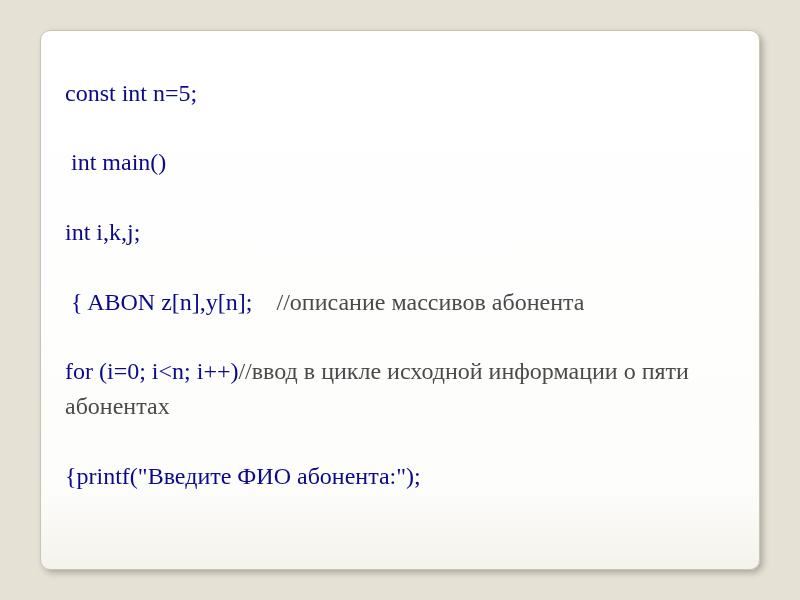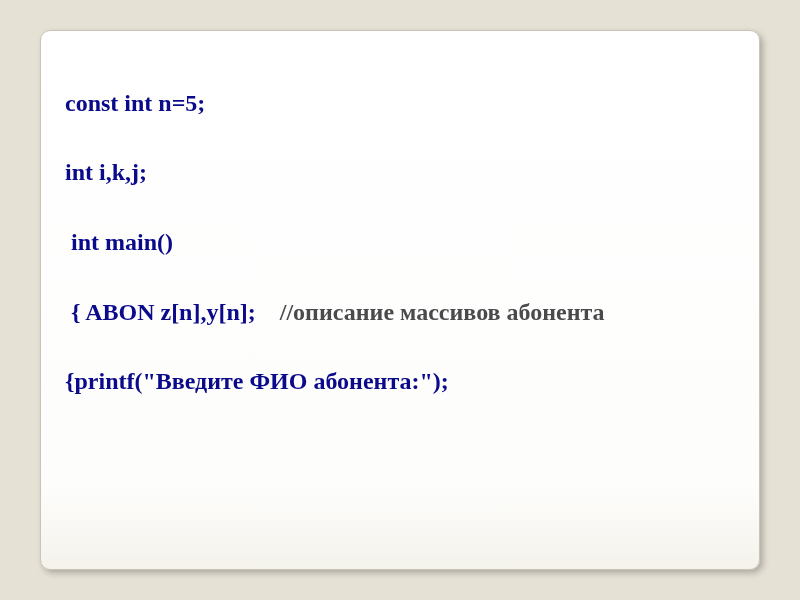--- a/index.html
+++ b/index.html
@@ -18,46 +18,46 @@
   }
   .panel {
     width: 720px;
     height: 540px;
     background: linear-gradient(to bottom, #ffffff 0%, #fdfdfc 85%, #f4f2eb 100%);
     border: 1px solid #c9c4b6;
     border-radius: 10px;
     box-shadow:
       3px 3px 6px rgba(0,0,0,0.25),
       inset 0 1px 0 #ffffff;
-    padding: 20px 24px 20px 24px;
+    padding: 10px 24px 20px 24px;
     box-sizing: border-box;
     position: relative;
-    font-weight: bold;
   }
   .code {
     font-family: Georgia, "Times New Roman", serif;
     font-size: 24px;
     line-height: 1.45;
     color: #0a0a8a;
     white-space: pre-wrap;
     word-break: break-word;
   }
   .cmt  { color: #4a4a4a; }
   .plain{ color: #0a0a8a; }
   .line { display: block; }
 </style>
 </head>
 <body>
 
 <div class="panel">
   <div class="code">
 <span class="line"><span class="plain">const int n=5;</span></span>
+<span class="line"><span class="plain"> int main()</span></span>
 <span class="line"><span class="plain">int i,k,j;</span></span>
-<span class="line"><span class="plain"> int main()</span></span>
 <span class="line"><span class="plain"> { ABON z[n],y[n];    </span><span class="cmt">//описание массивов абонента</span></span>
+<span class="line"><span class="plain">for (i=0; i&lt;n; i++)</span><span class="cmt">//ввод в цикле исходной информации о пяти абонентах</span></span>
 <span class="line"><span class="plain">{printf("Введите ФИО абонента:");</span></span>
 
 
 
 
 
   </div>
 </div>
 
 </body></html>

